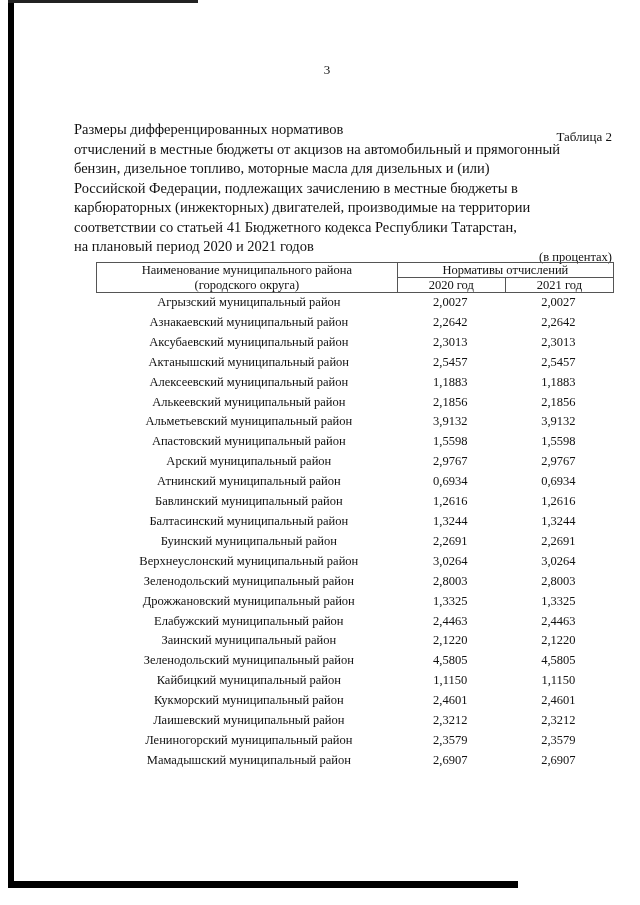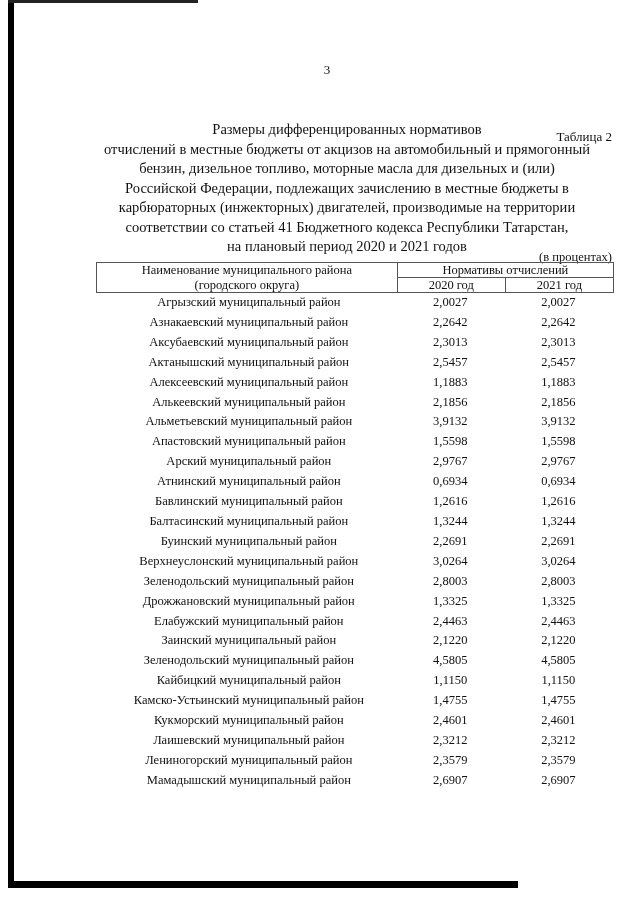--- a/index.html
+++ b/index.html
@@ -4,21 +4,21 @@
 <style>
   html, body { margin: 0; padding: 0; background: #ffffff; }
   body { width: 640px; height: 905px; position: relative; overflow: hidden;
          font-family: "Liberation Serif", "DejaVu Serif", serif; color: #111; }
   .scan-left { position: absolute; left: 8px; top: 0; width: 6px; height: 888px; background: #000; }
   .scan-top { position: absolute; left: 8px; top: 0; width: 190px; height: 3px; background: #222; }
   .scan-bottom { position: absolute; left: 8px; top: 881px; width: 510px; height: 7px; background: #000; }
   .page { position: absolute; left: 14px; top: 3px; width: 626px; height: 878px; background: #fff; }
   .page-number { position: absolute; left: 0; width: 626px; top: 59px; text-align: center; font-size: 13px; }
   .table-label { position: absolute; right: 28px; top: 86px; font-size: 13px; margin-top: 40px; }
-  .title { position: absolute; left: 60px; width: 546px; top: 117px; text-align: center;
+  .title { position: absolute; left: 60px; width: 546px; top: 117px; 
            font-size: 14.5px; line-height: 19.5px; }
   .unit { position: absolute; right: 28px; top: 247px; font-size: 12.5px; }
   table.main { position: absolute; left: 82px; top: 259px; width: 518px; border-collapse: collapse;
                font-size: 12.5px; }
   table.main th { font-weight: normal; border: 1px solid #555; padding: 0; height: 14px; line-height: 14px; }
   table.main th.name { width: 302px; }
   table.main th.y { width: 108px; }
   table.main td { padding: 0; height: 19.9px; line-height: 19.9px; }
   td.rname { padding-left: 4px !important; text-align: center; }
   td.rval { text-align: center; padding-right: 2px !important; }
@@ -153,25 +153,20 @@
           <td class="rname">Зеленодольский муниципальный район</td>
           <td class="rval">4,5805</td>
           <td class="rval">4,5805</td>
         </tr>
         <tr>
           <td class="rname">Кайбицкий муниципальный район</td>
           <td class="rval">1,1150</td>
           <td class="rval">1,1150</td>
         </tr>
         <tr>
-          <td class="rname">Камско-Устьинский муниципальный район</td>
-          <td class="rval">1,4755</td>
-          <td class="rval">1,4755</td>
-        </tr>
-        <tr>
           <td class="rname">Кукморский муниципальный район</td>
           <td class="rval">2,4601</td>
           <td class="rval">2,4601</td>
         </tr>
         <tr>
           <td class="rname">Лаишевский муниципальный район</td>
           <td class="rval">2,3212</td>
           <td class="rval">2,3212</td>
         </tr>
         <tr>

